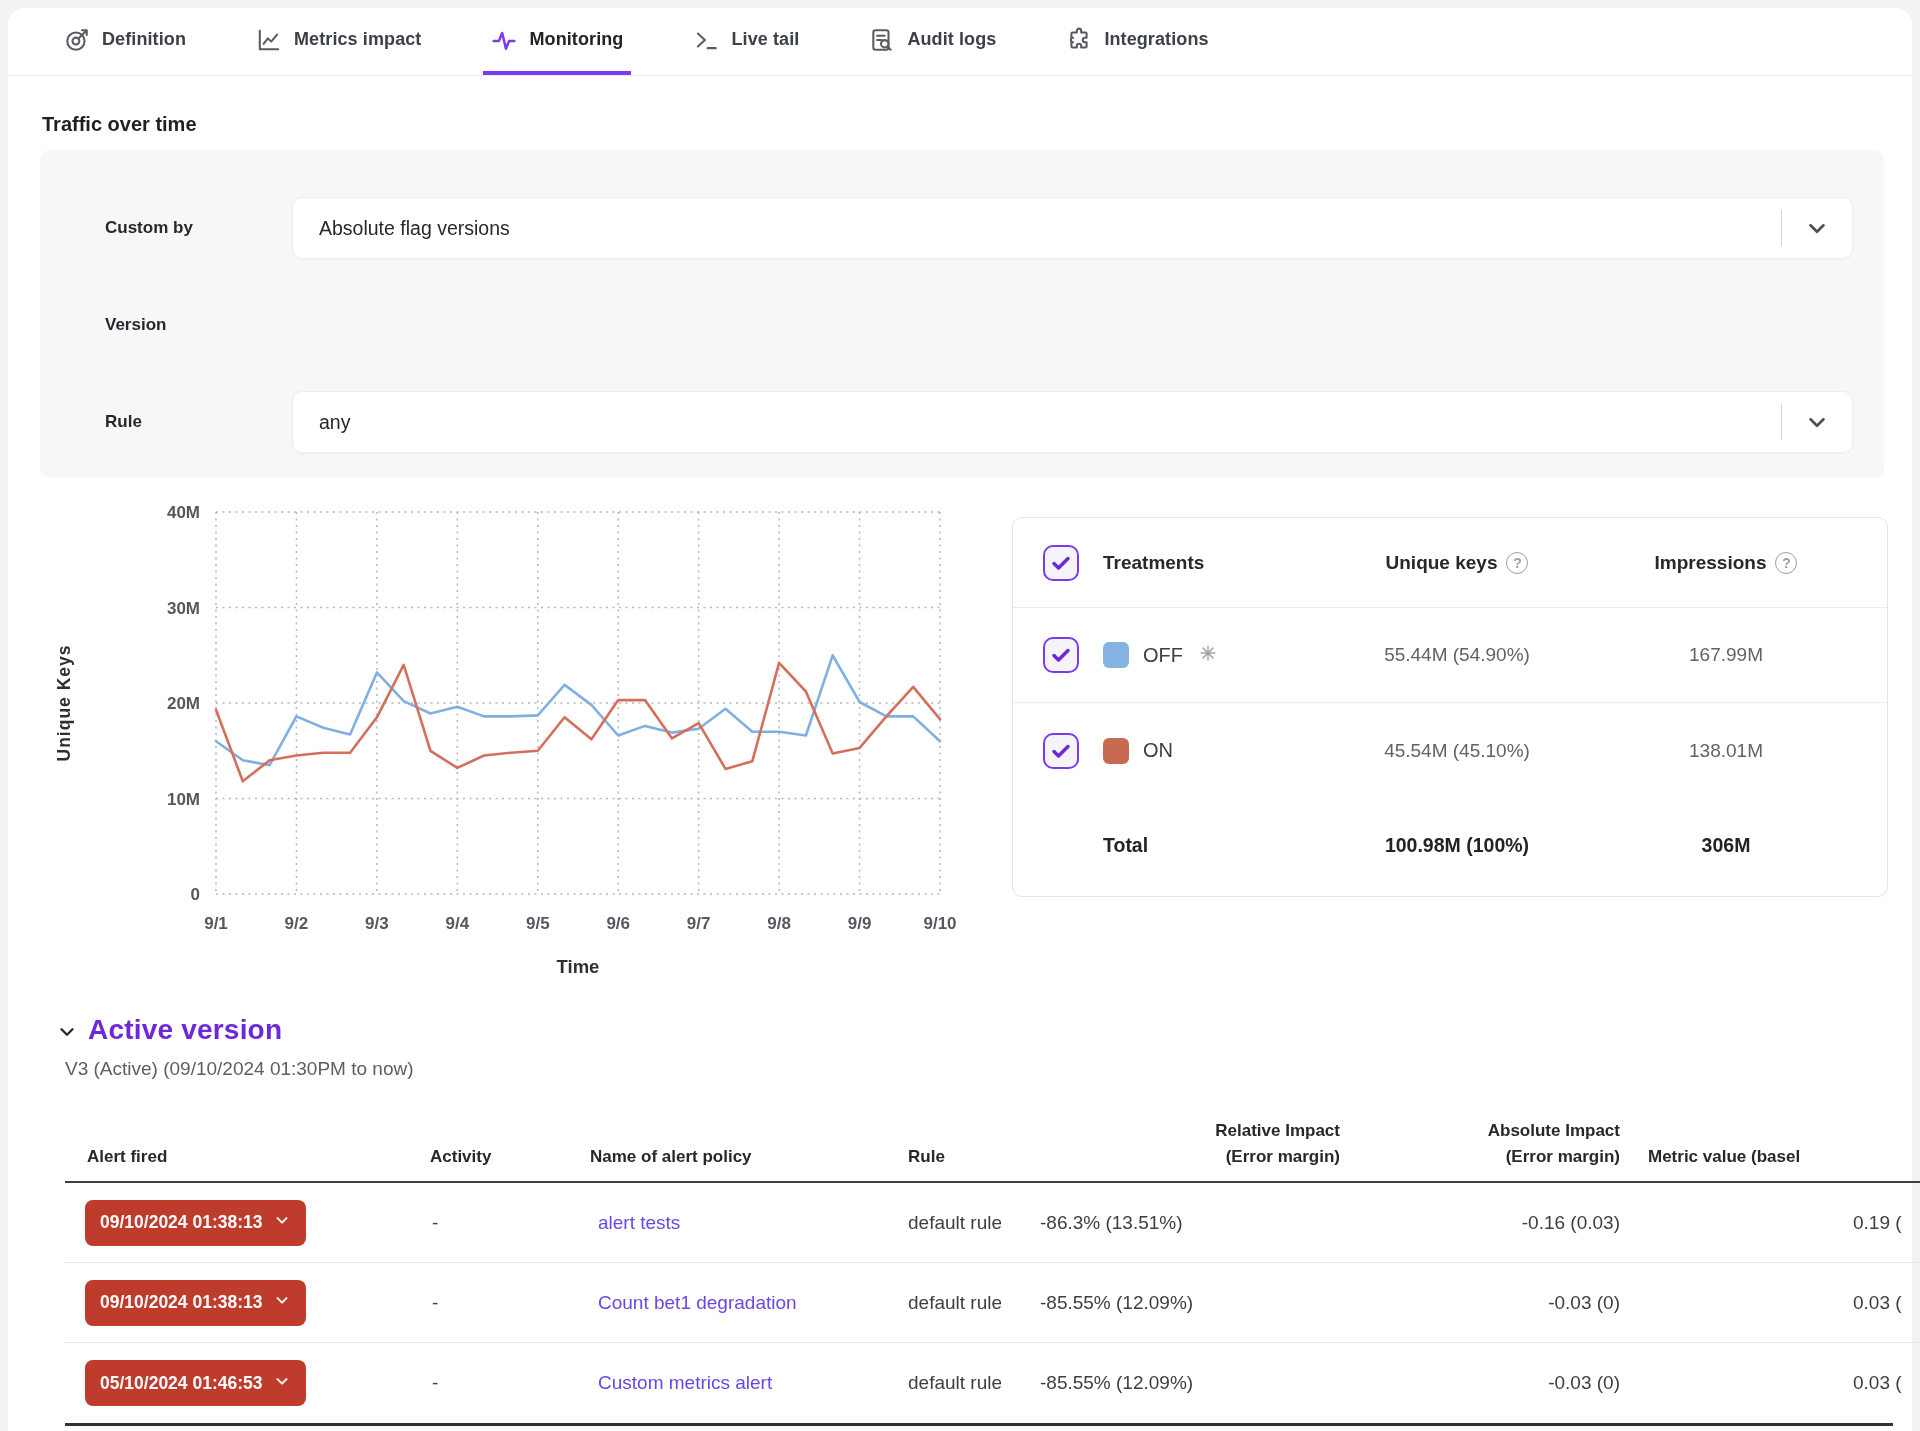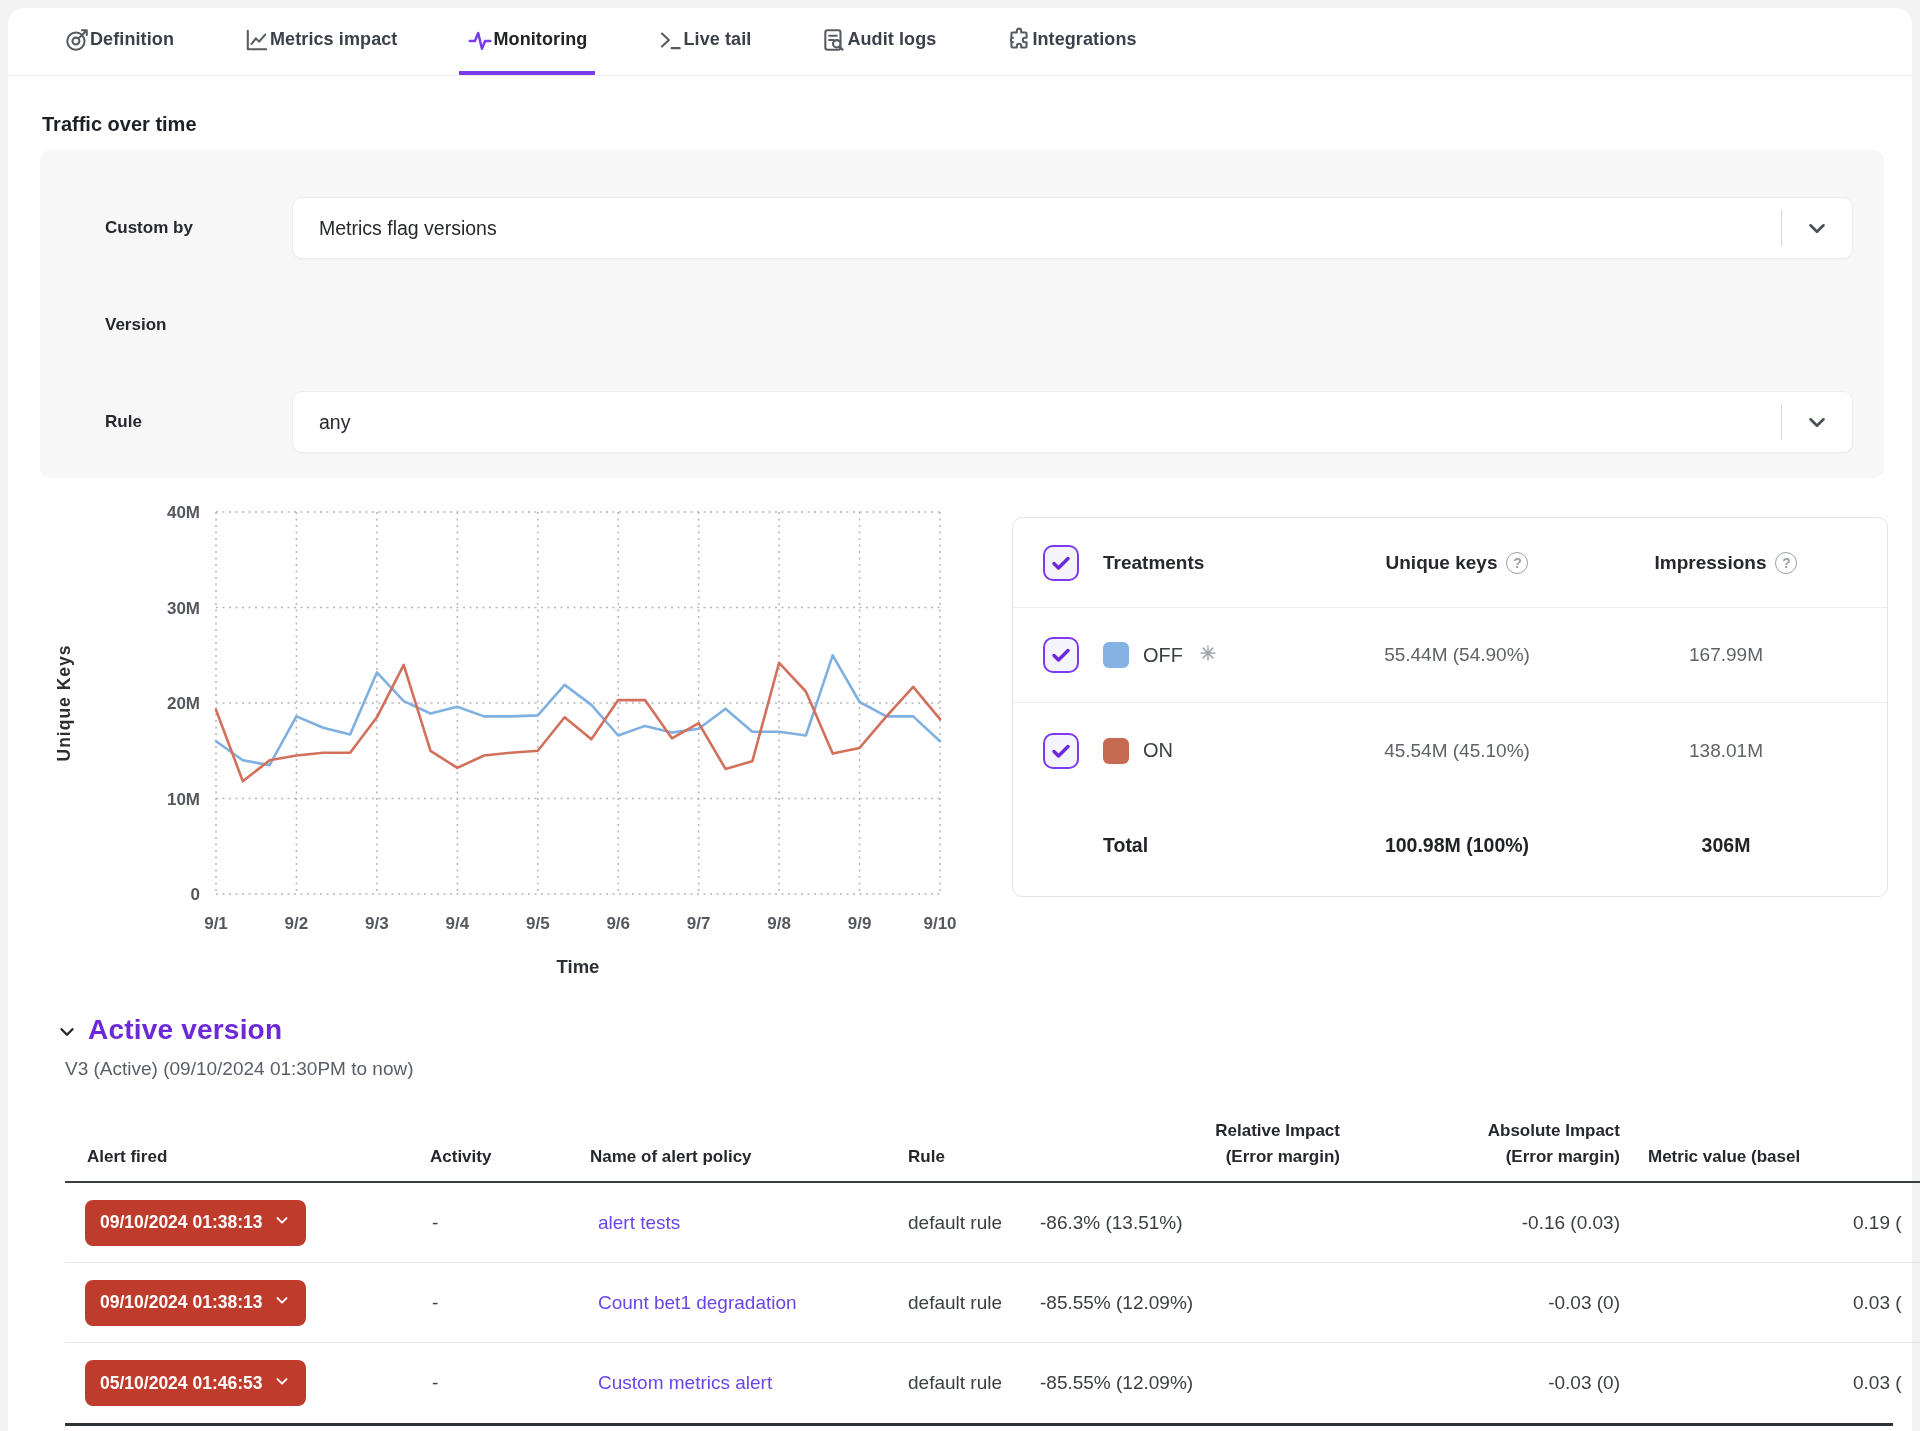--- a/index.html
+++ b/index.html
@@ -2,21 +2,21 @@
 <html><head>
 <meta charset="utf-8">
 <style>
   * { margin:0; padding:0; box-sizing:border-box; }
   html,body { background:#f3f3f4; font-family:"Liberation Sans", sans-serif; }
   #root { position:relative; width:1920px; height:1431px; overflow:hidden; background:#f3f3f4; }
   .card { position:absolute; left:8px; right:8px; top:8px; bottom:0; background:#ffffff; border-radius:16px 16px 0 0; }
 
   
   .tabbar { position:absolute; left:8px; right:8px; top:8px; height:68px; display:flex; align-items:stretch; padding-left:48px; gap:54px; border-bottom:1px solid #ededf0; }
-  .tab { display:flex; align-items:center; padding:0 8px; cursor:pointer; border-bottom:4px solid transparent; }
+  .tab { display:flex; align-items:center; gap:12px; padding:0 8px; cursor:pointer; border-bottom:4px solid transparent; }
   .tab .tlabel { font-size:18px; font-weight:bold; color:#3c4048; letter-spacing:.1px; }
   .tab.active { border-bottom-color:#7a3bec; }
   .tab.active .tlabel { color:#212327; }
   .ticon { width:26px; height:26px; display:inline-flex; }
   .ticon svg { width:26px; height:26px; }
 
   
   .page-title { position:absolute; left:42px; top:113px; font-size:20px; font-weight:bold; color:#1d2025; }
 
   
@@ -136,21 +136,21 @@
     <span class="tlabel">Integrations</span>
       </div>
     </nav>
 
   <h2 class="page-title">Traffic over time</h2>
 
   <section class="filter-panel" id="filter-panel">
       <div class="frow">
      <label class="flabel">Custom by</label>
      <div class="fselect">
-       <span class="fvalue">Metrics flag versions</span>
+       <span class="fvalue">Absolute flag versions</span>
        <span class="fdivider"></span>
        <span class="chev">
             <svg viewBox="0 0 24 24">
               <path d="M6 9.5 L12 15.5 L18 9.5" stroke="#4b4e54" stroke-width="2.4" fill="none" stroke-linecap="round" stroke-linejoin="round"></path>
             </svg>
           </span>
      </div>
       </div>
       <div class="frow">
      <label class="flabel">Version</label>

